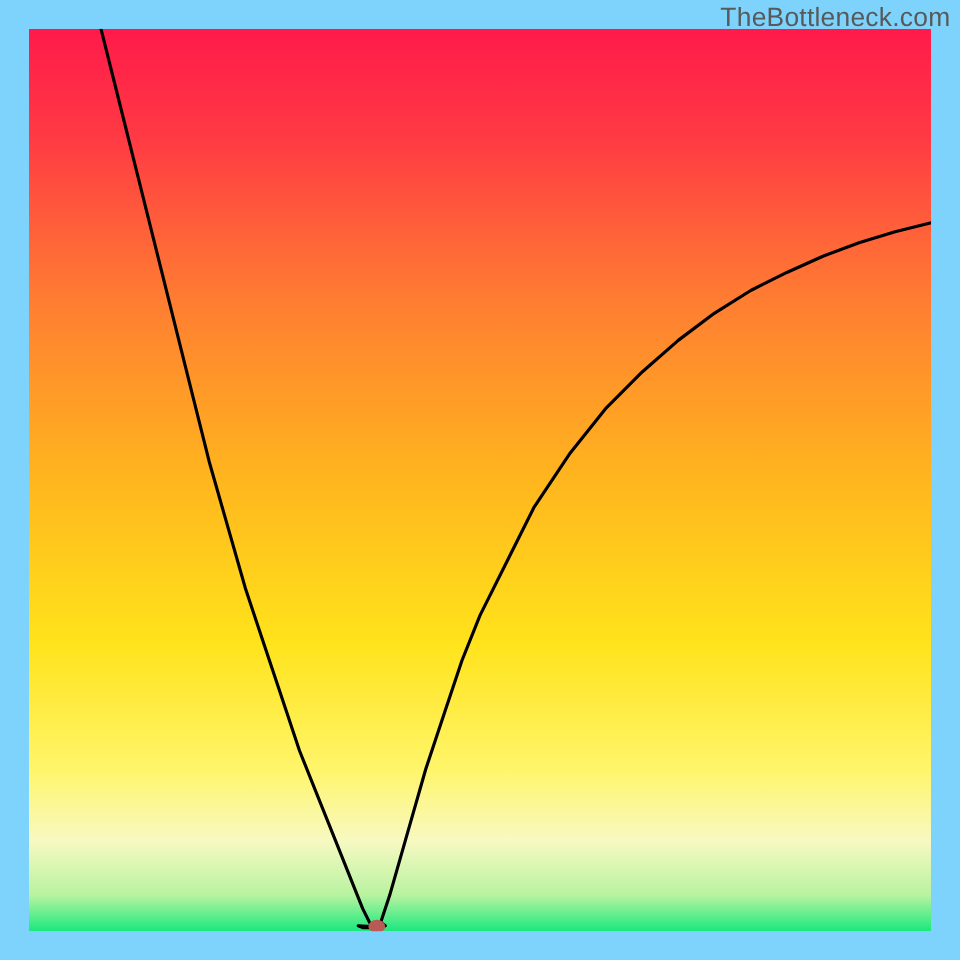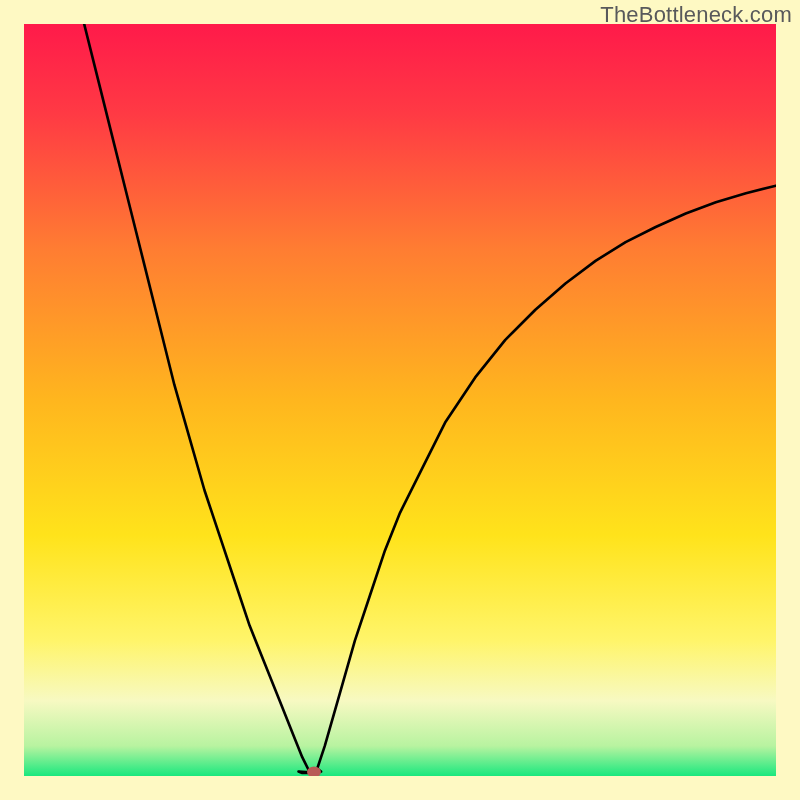--- a/index.html
+++ b/index.html
@@ -7,21 +7,21 @@
     padding: 0;
     width: 800px;
     height: 800px;
     background: #000;
     overflow: hidden;
   }
   .frame {
     position: relative;
     width: 800px;
     height: 800px;
-    background: #fef9c3;
+    background: #7dd3fc;
   }
   .plot {
     position: absolute;
     left: 24px;
     top: 24px;
     width: 752px;
     height: 752px;
     overflow: hidden;
   }
   .gradient {

